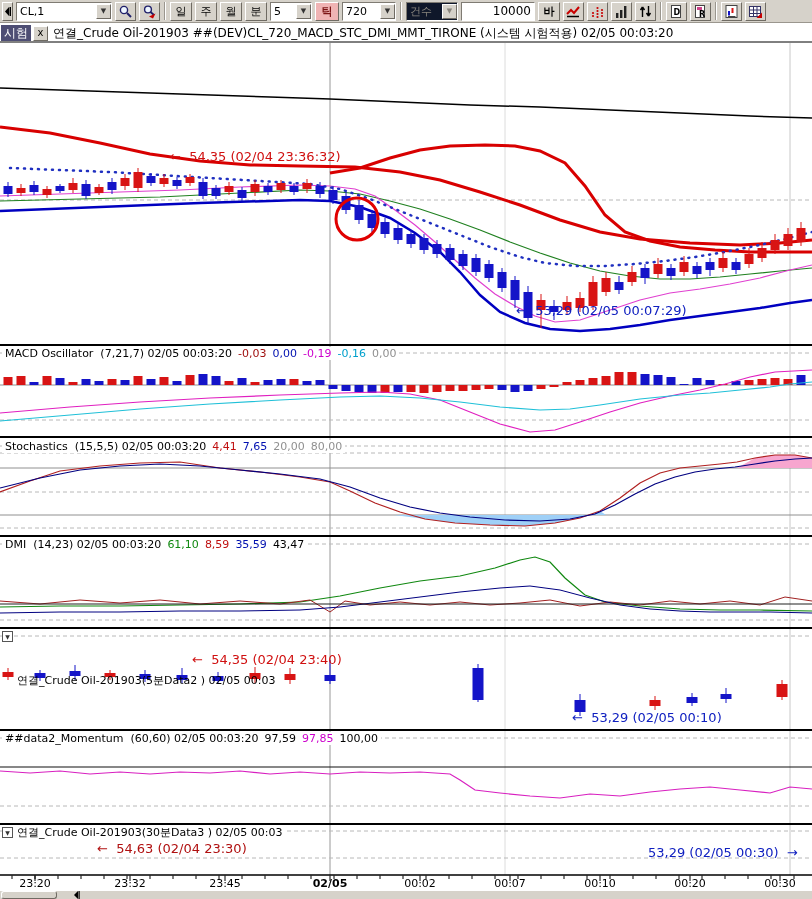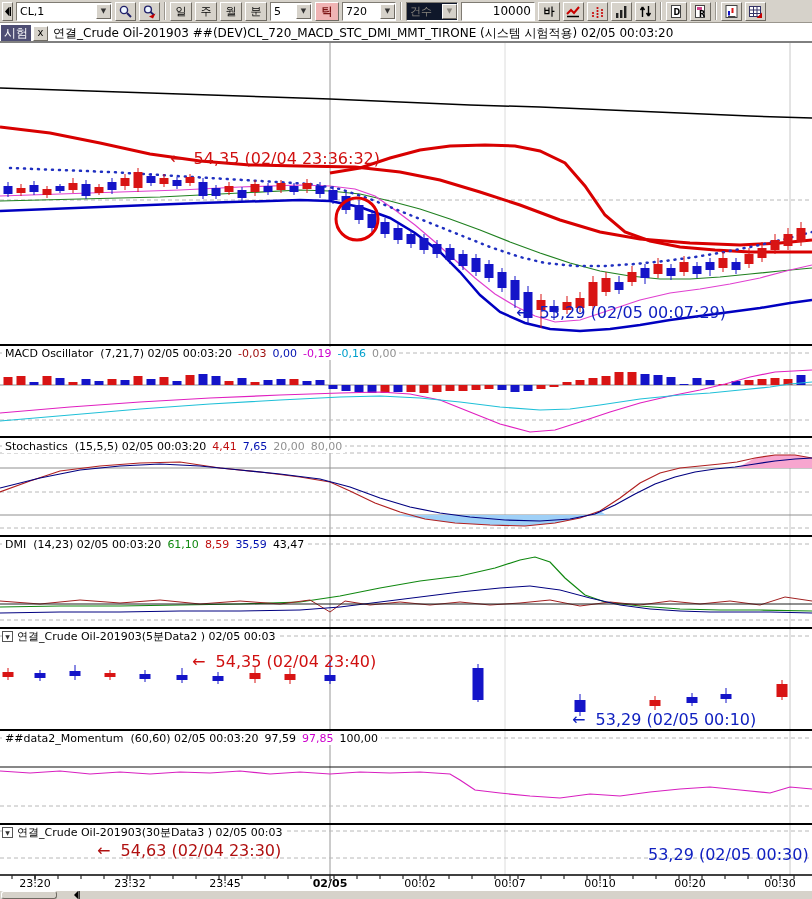--- a/index.html
+++ b/index.html
@@ -16,21 +16,21 @@
 .tb-input{width:74px;height:19px;border:1px solid;border-color:#7f7b73 #fff #fff #7f7b73;font-size:12px;text-align:right;padding-right:3px;font-family:"DejaVu Sans",sans-serif;}
 .sep{width:2px;height:18px;border-left:1px solid #9a968e;border-right:1px solid #fff;margin:0 1px;}
 #titlebar{position:absolute;top:24px;left:0;width:812px;height:18px;background:#fff;display:flex;align-items:center;font-size:12px;}
 #title-badge{background:#4e4e74;color:#fff;font-size:12px;padding:1px 3px;height:16px;display:flex;align-items:center;margin-left:1px;}
 #title-close{width:15px;height:15px;background:#d6d2ca;border:1px solid;border-color:#fff #6f6b63 #6f6b63 #fff;font-size:10px;line-height:10px;display:flex;align-items:center;justify-content:center;margin:0 5px 0 2px;}
 #chart-title{color:#000;white-space:nowrap;}
 #chart-svg{position:absolute;top:0;left:0;}
 .pane-header{position:absolute;left:2px;height:13px;font-size:11px;line-height:13px;display:flex;white-space:pre;}
 .hseg{background:#fff;padding:0 3px;}
 .hdr-icon{background:#fff;border:1px solid #555;font-size:6px;width:11px;height:11px;line-height:9px;text-align:center;margin:1px 1px 0 0;color:#333;}
-.annotation{position:absolute;font-size:16px;white-space:pre;}
+.annotation{position:absolute;font-size:13px;white-space:pre;}
 .xlabel{position:absolute;top:877px;width:56px;text-align:center;font-size:11px;color:#000;}
 .xlabel.bold{font-weight:bold;}
 #scrollbar{position:absolute;left:0;top:890px;width:812px;height:9px;background:#d6d2ca;border-top:1px solid #fff;}
 #scroll-thumb{position:absolute;left:1px;top:0;width:56px;height:8px;background:#d6d2ca;border:1px solid;border-color:#fff #6f6b63 #6f6b63 #fff;border-radius:3px;}
 #scroll-left{position:absolute;left:66px;top:0;width:20px;height:8px;background:#d6d2ca;display:flex;align-items:center;justify-content:center;font-size:7px;color:#000;}
 </style>
 </head>
 <body>
 
 <div id="screen">
@@ -481,21 +481,21 @@
       <line x1="510" x2="510" y1="875.5" y2="881" stroke="#000" stroke-width="1"></line>
       <line x1="600" x2="600" y1="875.5" y2="881" stroke="#000" stroke-width="1"></line>
       <line x1="690" x2="690" y1="875.5" y2="881" stroke="#000" stroke-width="1"></line>
       <line x1="780" x2="780" y1="875.5" y2="881" stroke="#000" stroke-width="1"></line>
     </svg>
 
   <div id="pane-headers">
       <div class="pane-header" style="top: 347px;"><span class="hseg" style="color: rgb(0, 0, 0);">MACD Oscillator  (7,21,7) 02/05 00:03:20</span><span class="hseg" style="color: rgb(160, 16, 16);">-0,03</span><span class="hseg" style="color: rgb(0, 16, 176);">0,00</span><span class="hseg" style="color: rgb(204, 0, 204);">-0,19</span><span class="hseg" style="color: rgb(0, 160, 204);">-0,16</span><span class="hseg" style="color: rgb(144, 144, 144);">0,00</span></div>
       <div class="pane-header" style="top: 440px;"><span class="hseg" style="color: rgb(0, 0, 0);">Stochastics  (15,5,5) 02/05 00:03:20</span><span class="hseg" style="color: rgb(192, 16, 16);">4,41</span><span class="hseg" style="color: rgb(0, 16, 176);">7,65</span><span class="hseg" style="color: rgb(144, 144, 144);">20,00</span><span class="hseg" style="color: rgb(144, 144, 144);">80,00</span></div>
       <div class="pane-header" style="top: 538px;"><span class="hseg" style="color: rgb(0, 0, 0);">DMI  (14,23) 02/05 00:03:20</span><span class="hseg" style="color: rgb(16, 136, 16);">61,10</span><span class="hseg" style="color: rgb(192, 16, 16);">8,59</span><span class="hseg" style="color: rgb(0, 16, 176);">35,59</span><span class="hseg" style="color: rgb(0, 0, 0);">43,47</span></div>
-      <div class="pane-header" style="top: 630px;"><span class="hdr-icon">▼</span><span class="hseg" style="color: rgb(0, 0, 0);">연결_Crude Oil-201903(5분Data2 ) 02/05 00:03</span></div>
+      <div class="pane-header" style="top: 630px;"><span class="hdr-icon">▼</span><span class="hseg" style="color: rgb(0, 0, 0); margin-top: 44px;">연결_Crude Oil-201903(5분Data2 ) 02/05 00:03</span></div>
       <div class="pane-header" style="top: 732px;"><span class="hseg" style="color: rgb(0, 0, 0);">##data2_Momentum  (60,60) 02/05 00:03:20</span><span class="hseg" style="color: rgb(0, 0, 0);">97,59</span><span class="hseg" style="color: rgb(204, 0, 204);">97,85</span><span class="hseg" style="color: rgb(0, 0, 0);">100,00</span></div>
       <div class="pane-header" style="top: 826px;"><span class="hdr-icon">▼</span><span class="hseg" style="color: rgb(0, 0, 0);">연결_Crude Oil-201903(30분Data3 ) 02/05 00:03</span></div>
     </div>
   <div id="annotations">
       <div class="annotation" style="left: 170px; top: 149px; color: rgb(208, 16, 16);">←  54,35 (02/04 23:36:32)</div>
       <div class="annotation" style="left: 516px; top: 303px; color: rgb(16, 32, 192);">←  53,29 (02/05 00:07:29)</div>
       <div class="annotation" style="left: 192px; top: 652px; color: rgb(208, 16, 16);">←  54,35 (02/04 23:40)</div>
       <div class="annotation" style="left: 572px; top: 710px; color: rgb(16, 32, 192);">←  53,29 (02/05 00:10)</div>
       <div class="annotation" style="left: 97px; top: 841px; color: rgb(176, 16, 16);">←  54,63 (02/04 23:30)</div>
       <div class="annotation" style="left: 648px; top: 845px; color: rgb(16, 32, 192);">53,29 (02/05 00:30)  →</div>

